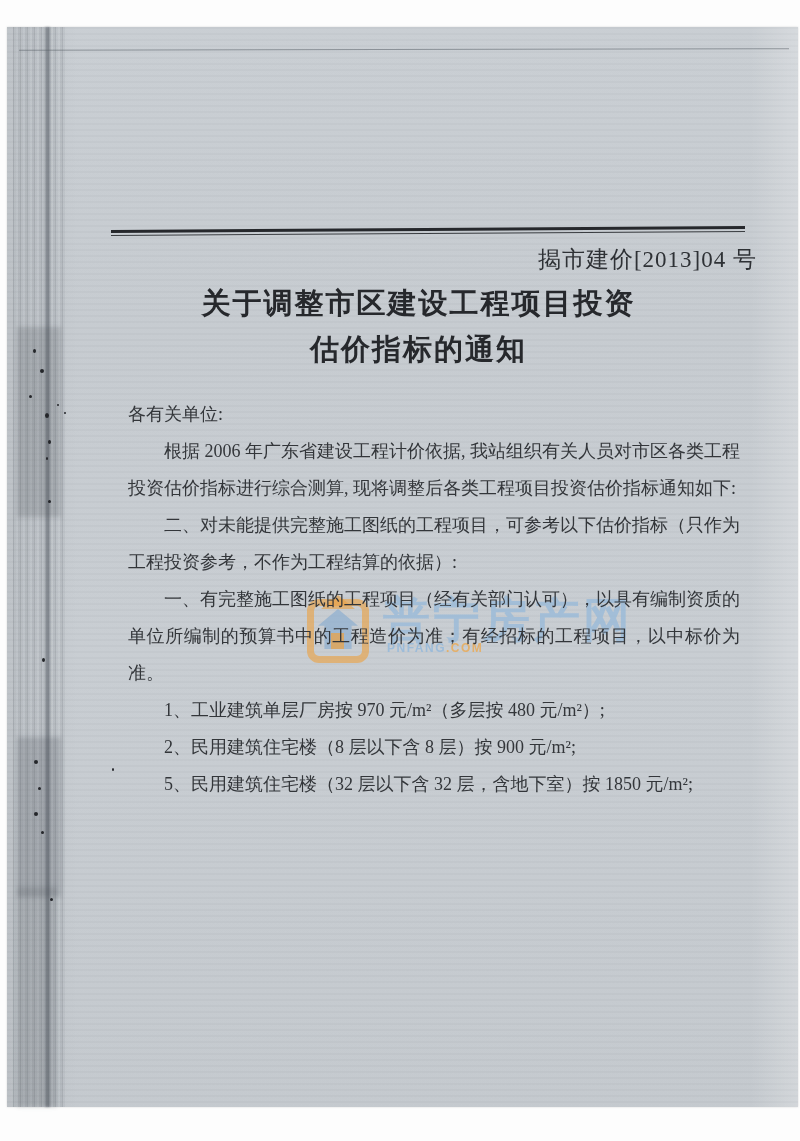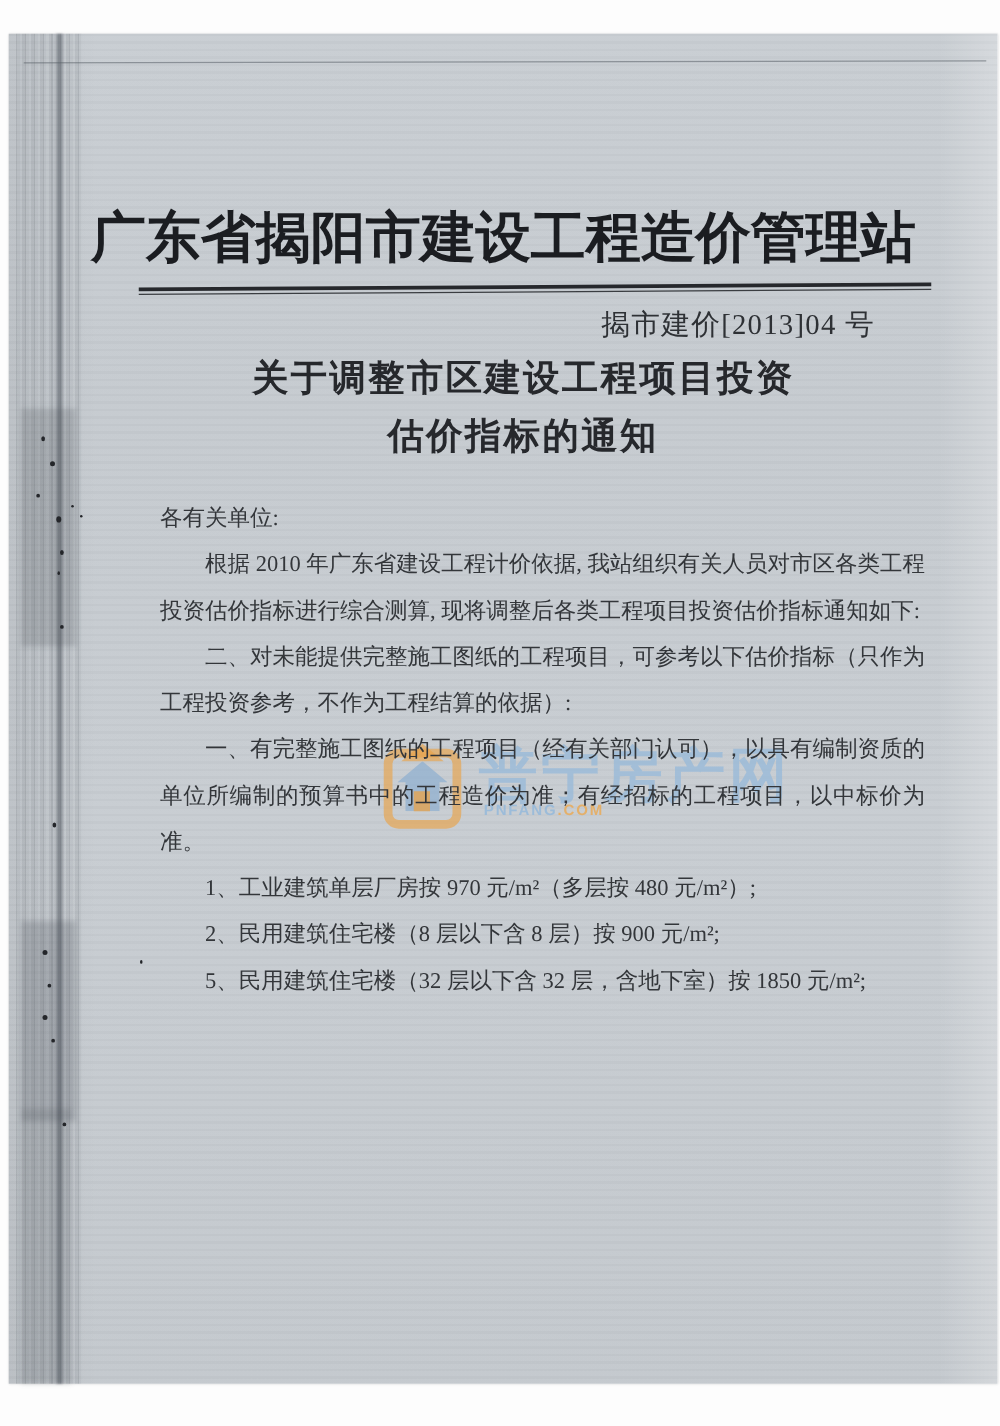--- a/index.html
+++ b/index.html
@@ -41,21 +41,21 @@
   .org-title{
     position:absolute;left:0;top:134px;width:100%;
     text-align:center;font-size:44px;font-weight:bold;color:#1b1d21;
     letter-spacing:0px;white-space:nowrap;
   }
   .title-rule{position:absolute;left:104px;top:201px;width:634px;transform:rotate(-0.35deg);}
   .title-rule .thick{height:3px;background:#26282c;}
   .title-rule .thin{height:1px;background:#3a3d41;margin-top:2px;}
   .doc-number{
     position:absolute;left:0;top:217px;width:100%;box-sizing:border-box;
-    padding-right:98px;text-align:right;
+    padding-right:41px;text-align:right;
     font-size:23px;color:#2e3135;letter-spacing:1px;white-space:nowrap;
   }
   .subject{
     position:absolute;left:0;top:253px;width:100%;text-align:center;
     font-size:29px;font-weight:bold;color:#26282c;line-height:46px;
     letter-spacing:2px;
     margin-left:16px;
   }
   
   .doc-body{
@@ -120,21 +120,20 @@
   <div class="speck" style="left:50px;top:377px;width:2px;height:2px;"></div>
   <div class="speck" style="left:57px;top:385px;width:2px;height:2px;"></div>
   <div class="speck" style="left:35px;top:631px;width:3px;height:4px;"></div>
   <div class="speck" style="left:27px;top:733px;width:4px;height:4px;"></div>
   <div class="speck" style="left:31px;top:760px;width:3px;height:3px;"></div>
   <div class="speck" style="left:27px;top:785px;width:4px;height:4px;"></div>
   <div class="speck" style="left:34px;top:804px;width:3px;height:3px;"></div>
   <div class="speck" style="left:43px;top:871px;width:3px;height:3px;"></div>
   <div class="speck" style="left:105px;top:741px;width:2px;height:3px;"></div>
 
-  <div class="org-title">广东省揭阳市建设工程造价管理站</div>
   <div class="title-rule">
     <div class="thick"></div>
       <div class="thin"></div>
   </div>
   <div class="doc-number">揭市建价[2013]04 号</div>
   <div class="subject">
     <div>关于调整市区建设工程项目投资</div>
     <div>估价指标的通知</div>
   </div>
 
@@ -148,21 +147,21 @@
     <div class="wm-text">
       <div class="wm-name">普宁房产网</div>
       <div class="wm-domain">
         <span class="main">PNFANG</span><span class="tld">.COM</span>
       </div>
     </div>
   </div>
 
   <div class="doc-body">
     <p class="salutation">各有关单位:</p>
-    <p>根据 2010 年广东省建设工程计价依据, 我站组织有关人员对市区各类工程投资估价指标进行综合测算, 现将调整后各类工程项目投资估价指标通知如下:</p>
+    <p>根据 2006 年广东省建设工程计价依据, 我站组织有关人员对市区各类工程投资估价指标进行综合测算, 现将调整后各类工程项目投资估价指标通知如下:</p>
     <p>二、对未能提供完整施工图纸的工程项目，可参考以下估价指标（只作为工程投资参考，不作为工程结算的依据）:</p>
     <p>一、有完整施工图纸的工程项目（经有关部门认可），以具有编制资质的单位所编制的预算书中的工程造价为准；有经招标的工程项目，以中标价为准。</p>
     <p>1、工业建筑单层厂房按 970 元/m²（多层按 480 元/m²）;</p>
     <p>2、民用建筑住宅楼（8 层以下含 8 层）按 900 元/m²;</p>
     <p>5、民用建筑住宅楼（32 层以下含 32 层，含地下室）按 1850 元/m²;</p>
   </div>
 
 </div>
 
 </body></html>

